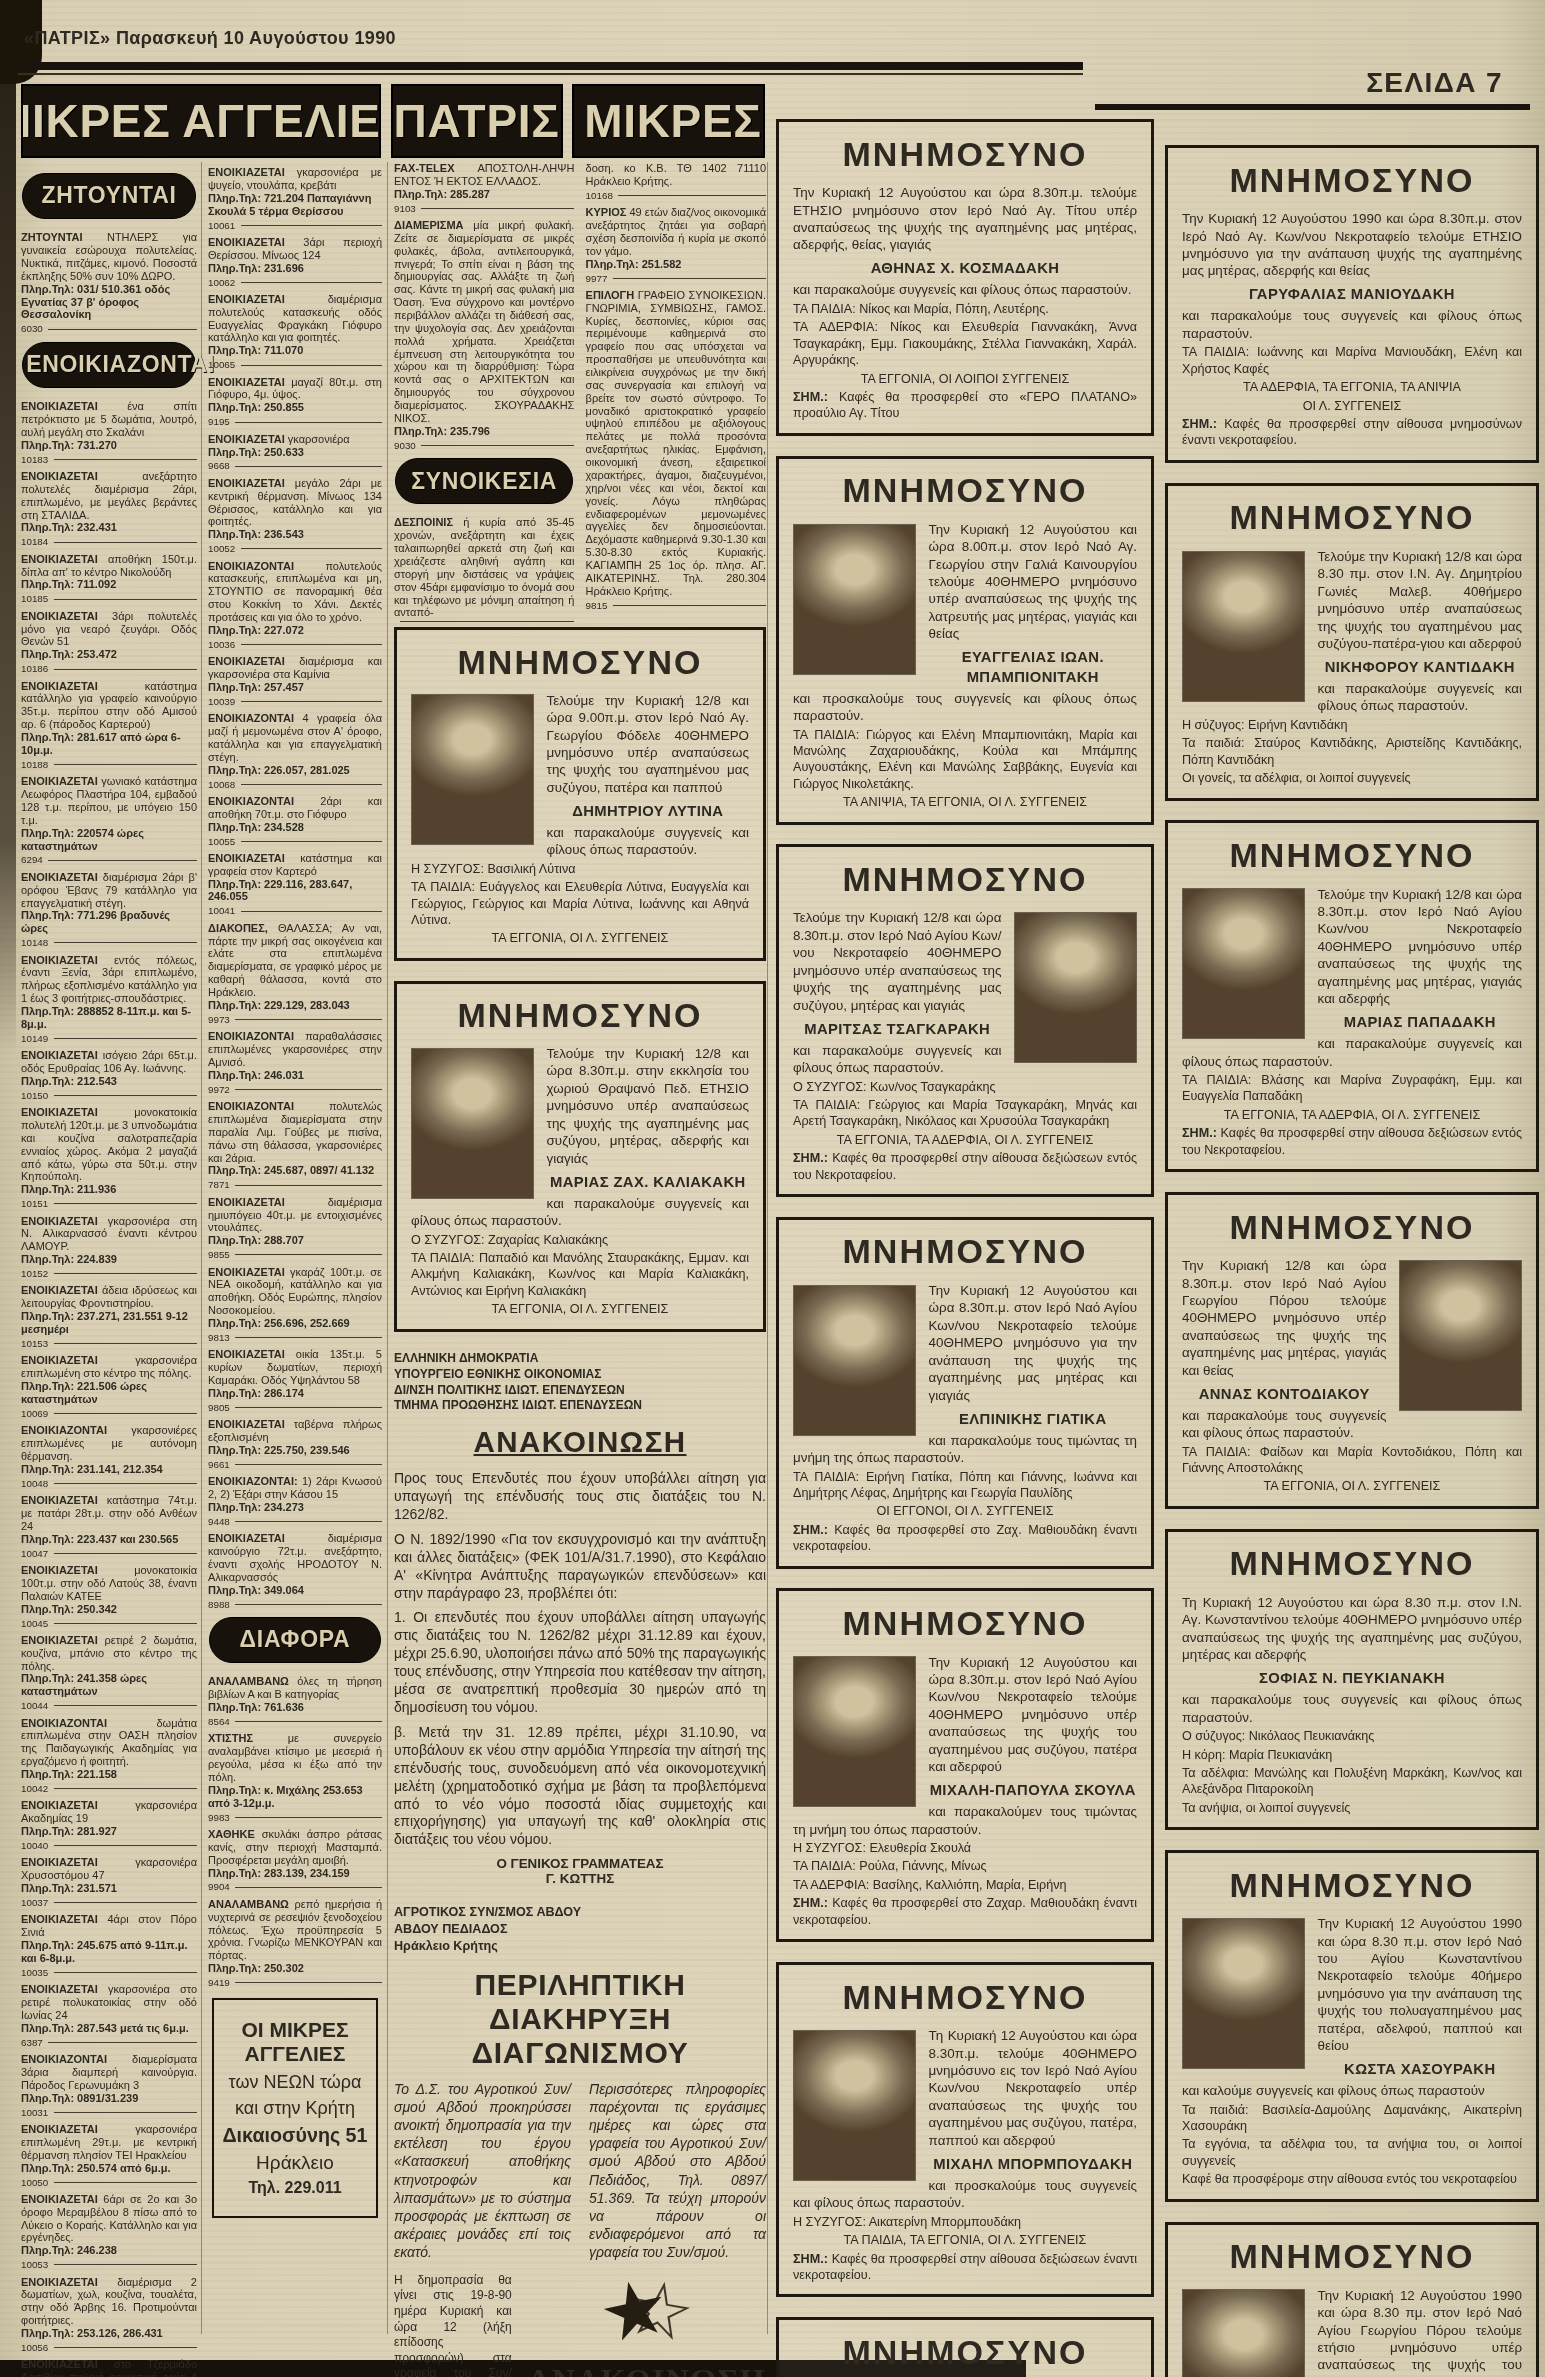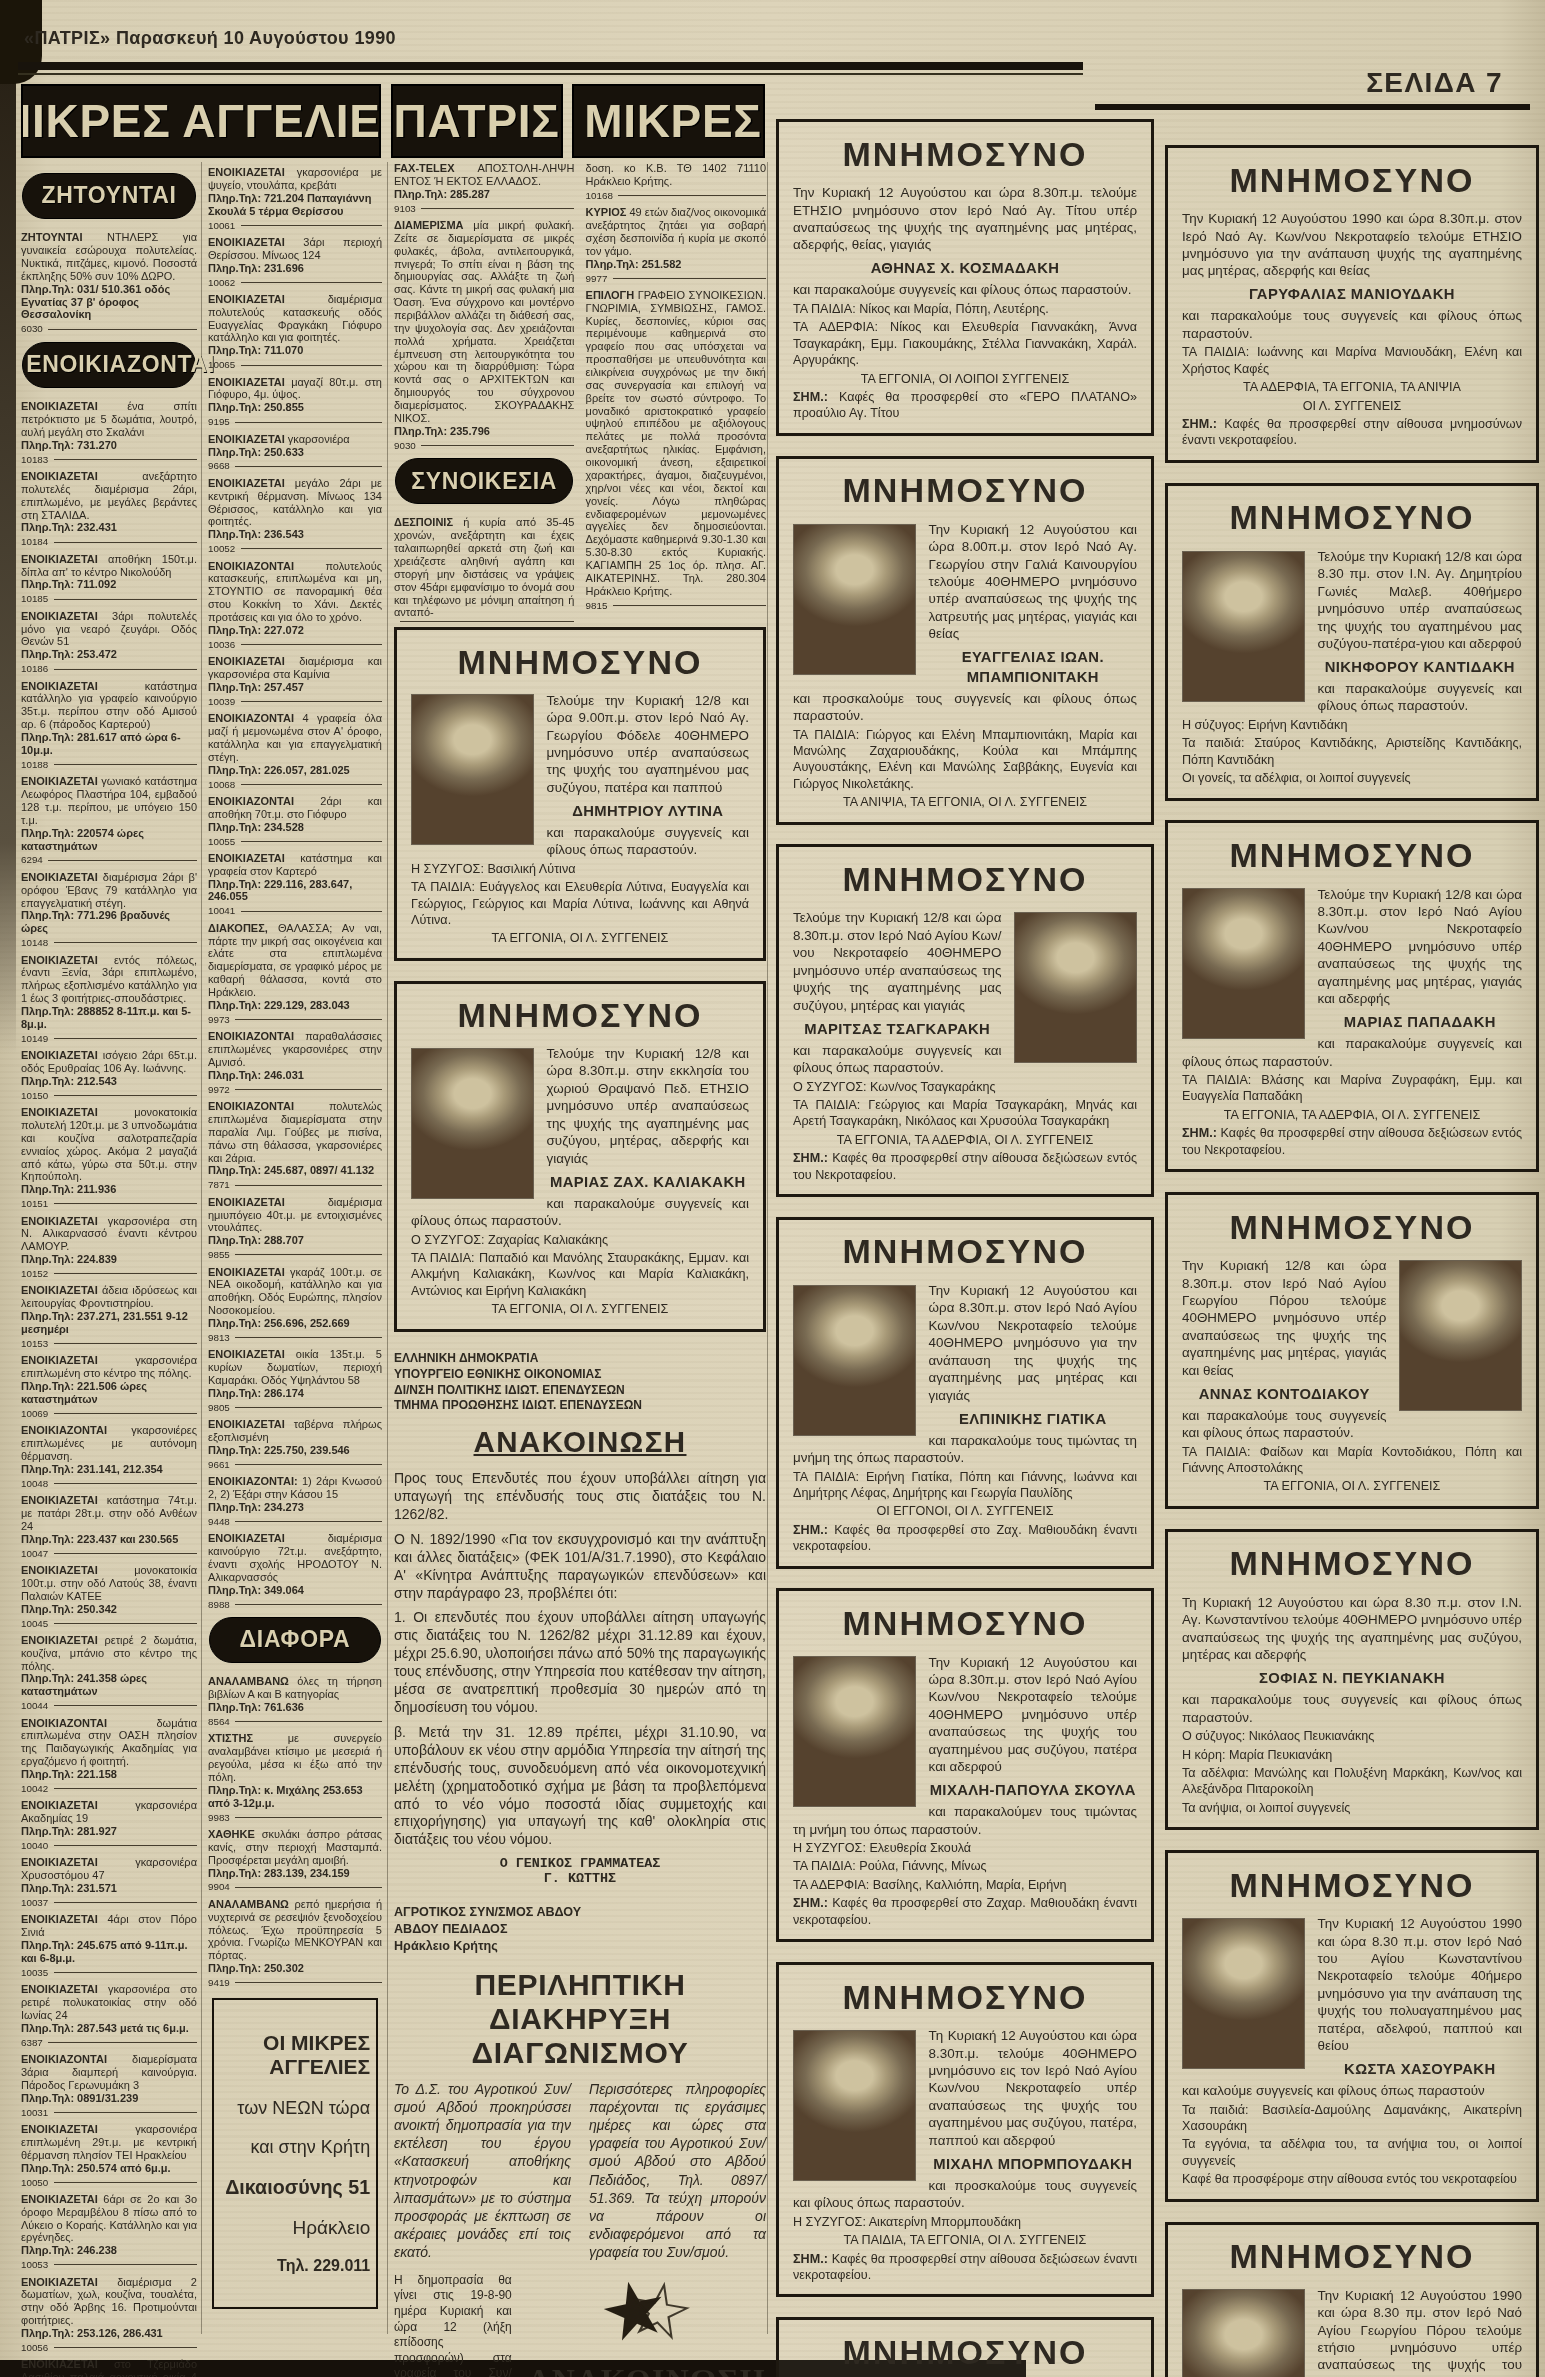--- a/index.html
+++ b/index.html
@@ -26,21 +26,21 @@
   .pill{background:#17120b;color:#d9cfae;border:1.4px solid #000;border-radius:31px;text-align:center;
     font-weight:bold;font-size:23px;letter-spacing:0.7px;padding:8.4px 2.8px;margin:7px 1.4px 12.6px 1.4px;text-shadow:0.7px 0.7px 0 #000;}
   .ad{margin-bottom:4.2px;}
   .ad p{margin:0;text-align:justify;}
   .ad .tel{font-weight:bold;}
   .codeline{display:flex;align-items:center;gap:5.6px;margin:2.1px 0 4.9px 0;}
   .codeline .code{font-size:9.8px;}
   .codeline .dash{flex:1;border-top:1.8px solid #45engineering;} 
   .codeline .dash{flex:1;border-top:1.8px solid #453d2e;}
   .promo{border:2.8px solid #17120b;margin:9.8px 4.2px;padding:12.6px 5.6px;text-align:center;}
-  .promo div{margin:18px 0;text-align:right;}
+  .promo div{margin:5px 0;}
   .promo .l0{font-size:21px;font-weight:bold;}
   .promo .l1,.promo .l2{font-size:18px;}
   .promo .l3{font-size:19.7px;font-weight:bold;}
   .promo .l4{font-size:19px;}
   .promo .l5{font-size:16px;font-weight:bold;}
   
   .midzone{position:absolute;left:394px;top:162px;width:372px;}
   .adrow{display:flex;gap:11.2px;}
   .adrow .half{flex:1;min-width:0;font-size:11px;line-height:1.17;}
   
@@ -54,21 +54,21 @@
   .photo.pl{float:left;margin:2.8px 12.6px 5.6px 0;}
   .photo.pr{float:right;margin:2.8px 0 5.6px 12.6px;}
   .m-name{font-weight:bold;text-align:center;font-size:14.8px;margin:5.6px 0 2.8px 0;letter-spacing:0.4px;}
   .m-line{font-size:12.6px;line-height:1.3;margin-top:2.1px;text-align:justify;}
   .m-center{text-align:center;}
   
   .gov{margin:2.8px 0 18px 0;}
   .gov .org{font-weight:bold;font-size:12px;line-height:1.3;}
   .gov h2{text-align:center;font-size:29.5px;margin:11.2px 0;letter-spacing:1.4px;text-decoration:underline;}
   .gov p{font-size:14px;line-height:1.28;text-align:justify;margin:0 0 7px 0;}
-  .gov .sig{text-align:center;font-weight:bold;font-size:13.4px;margin-top:7px;font-family:Liberation Mono, monospace;}
+  .gov .sig{text-align:center;font-weight:bold;font-size:13.4px;margin-top:7px;}
   
   .tender .org{font-weight:bold;font-size:12.6px;line-height:1.35;}
   .tender h2{text-align:center;font-size:30px;margin:12.6px 0 9.8px 0;letter-spacing:0.7px;}
   .tcols{display:flex;gap:18px;}
   .tcols div{flex:1;font-size:14px;line-height:1.3;text-align:justify;font-style:italic;}
   .bottomrow{display:flex;gap:15.5px;margin-top:11.2px;}
   .bottomrow .tcont{flex:.85;font-size:12px;line-height:1.3;text-align:justify;}
   .star-box{flex:1.15;font-family:"Liberation Serif",serif;}
   .star-wrap{text-align:center;height:84px;position:relative;}
   .star-wrap .s1,.star-wrap .s2{position:absolute;left:50%;top:0;font-size:77px;line-height:1;color:#241d12;}

